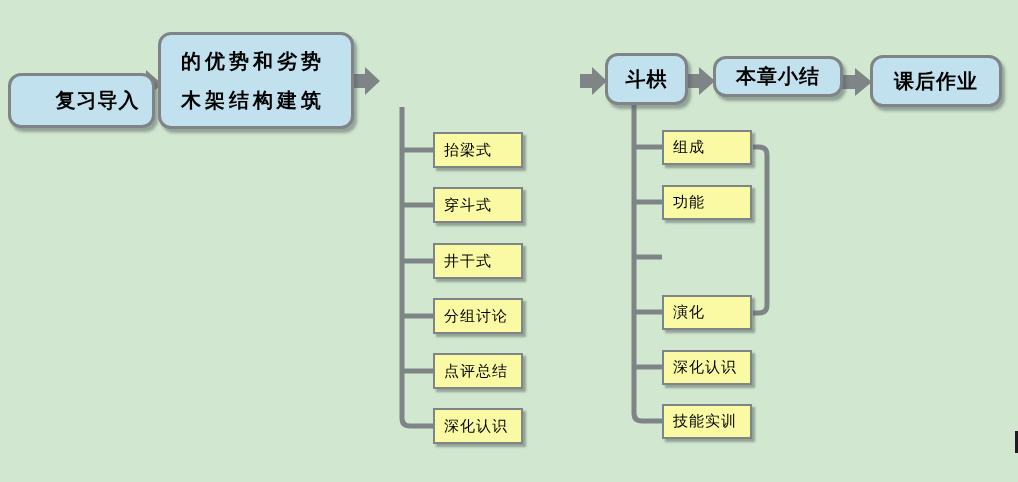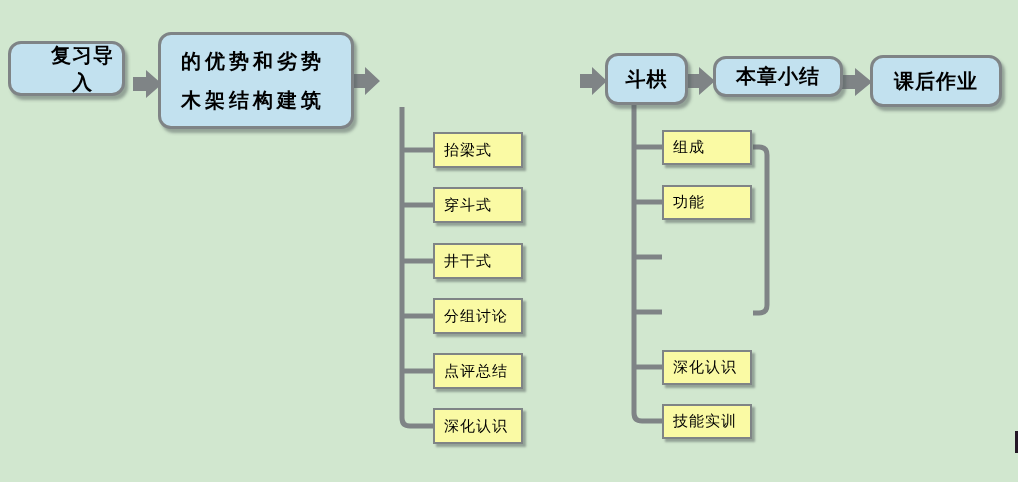--- a/index.html
+++ b/index.html
@@ -68,21 +68,21 @@
 
     <g fill="#7f8486">
       <polygon points="133,77 146,77 146,70 162,84 146,98 146,91 133,91"></polygon>
       <polygon points="352,74 365,74 365,67 380,81 365,95 365,88 352,88"></polygon>
       <polygon points="580,74 592,74 592,67 607,81 592,95 592,88 580,88"></polygon>
       <polygon points="686,74 699,74 699,67 715,81 699,95 699,88 686,88"></polygon>
       <polygon points="841,75 855,75 855,68 872,82 855,96 855,89 841,89"></polygon>
     </g>
   </svg>
 
-  <div class="bnode" style="left:8px;top:41px;width:117px;height:55px;padding-left:32px;">复习导入</div>
+  <div class="bnode" style="left:8px;top:73px;width:147px;height:55px;padding-left:32px;">复习导入</div>
 
   <div class="bnode two-line" style="left:158px;top:32px;width:196px;height:97px;">
     <span>的优势和劣势</span>
     <span>木架结构建筑</span>
   </div>
 
 
   <div class="bnode" style="left:605px;top:53px;width:83px;height:52px;">斗栱</div>
 
   <div class="bnode" style="left:713px;top:56px;width:130px;height:41px;text-align:right;">本章小结</div>
@@ -91,17 +91,18 @@
 
   <div class="ynode a" style="left:433px;top:132px;">抬梁式</div>
   <div class="ynode a" style="left:433px;top:187px;">穿斗式</div>
   <div class="ynode a" style="left:433px;top:243px;">井干式</div>
   <div class="ynode a" style="left:433px;top:298px;">分组讨论</div>
   <div class="ynode a" style="left:433px;top:353px;">点评总结</div>
   <div class="ynode a" style="left:433px;top:408px;">深化认识</div>
 
   <div class="ynode b" style="left:662px;top:130px;">组成</div>
   <div class="ynode b" style="left:662px;top:185px;">功能</div>
+  <div class="ynode b" style="left:662px;top:295px;">演化</div>
   <div class="ynode b" style="left:662px;top:350px;">深化认识</div>
   <div class="ynode b" style="left:662px;top:404px;">技能实训</div>
 
   <div class="edge-artifact"></div>
 </div>
 
 </body></html>

